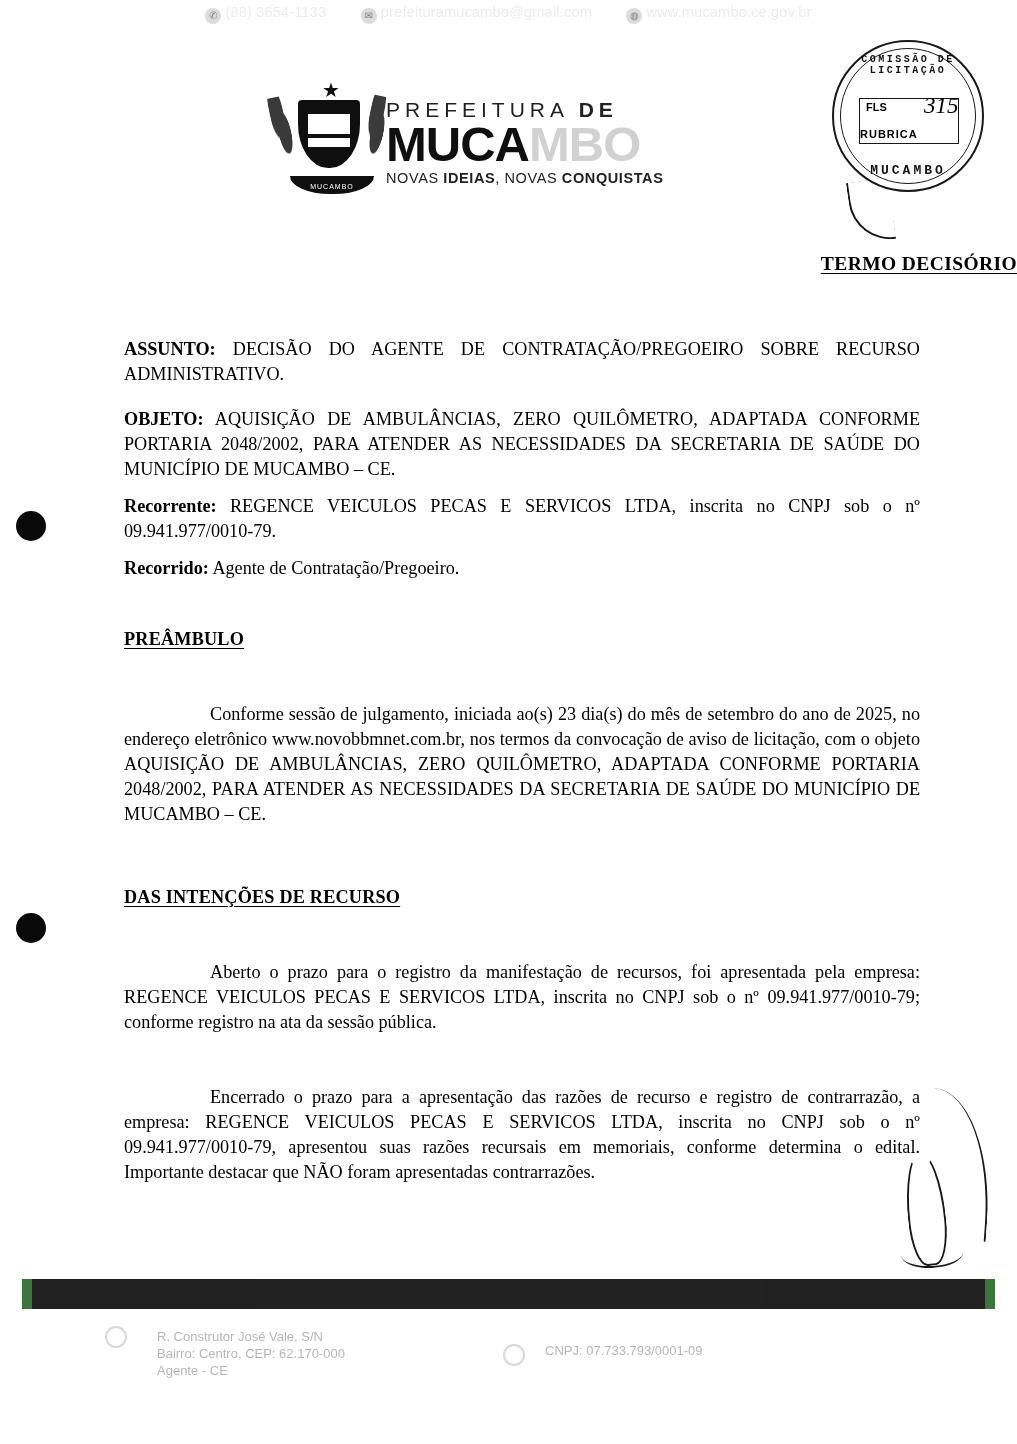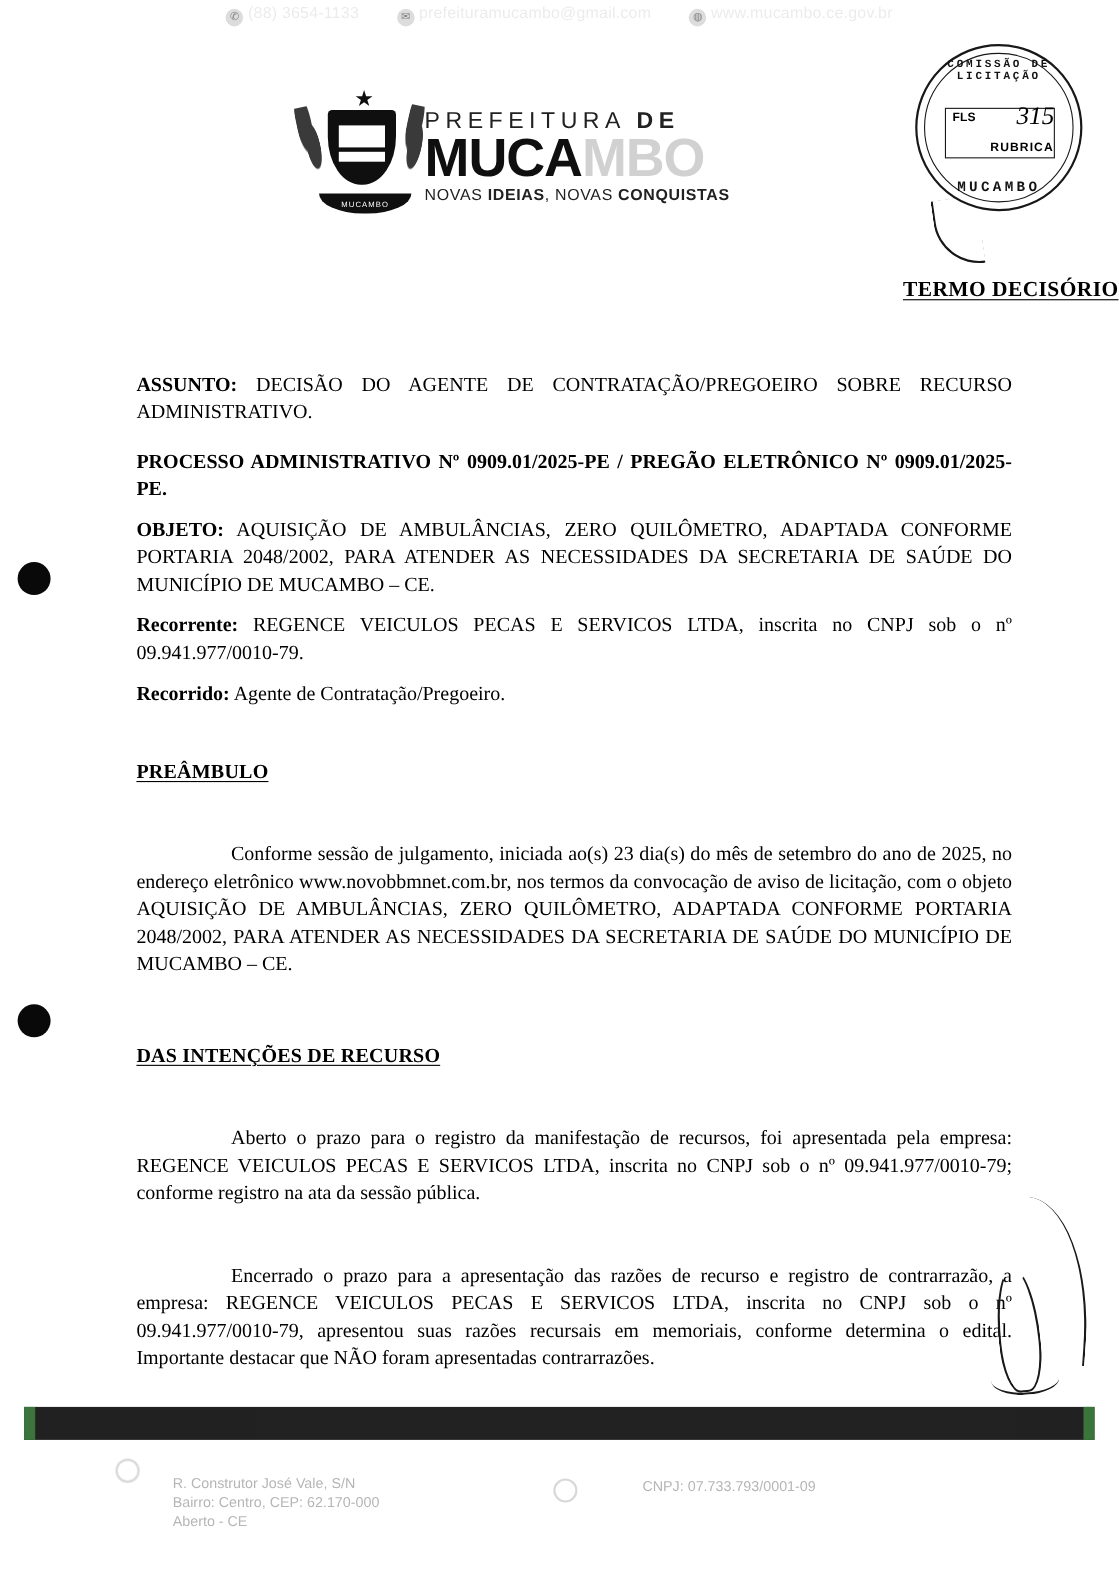--- a/index.html
+++ b/index.html
@@ -188,21 +188,21 @@
     left: 64px;
     top: -6px;
     font-family: "Liberation Serif", serif;
     font-size: 23px;
     font-style: italic;
   }
   .stamp .box .rub {
     position: absolute;
     left: 0; right: 0;
     bottom: 3px;
-    text-align: right;
+    text-align: left;
     font-family: "Liberation Sans", sans-serif;
     font-size: 11px;
     font-weight: 700;
     letter-spacing: 1px;
   }
   .stamp .tail {
     position: absolute;
     left: 18px;
     top: 140px;
     width: 40px;
@@ -354,29 +354,28 @@
     width: 840px;
     font-family: "Liberation Sans", sans-serif;
     font-size: 13px;
     line-height: 17px;
     color: #9b9b9b;
     opacity: .75;
   }
   .footer-address .col-left {
     position: absolute;
     left: 62px;
-    top: 16px;
+    top: 4px;
     width: 330px;
   }
   .footer-address .col-right {
     position: absolute;
     left: 450px;
     top: 18px;
     width: 380px;
-    margin-left: 39px;
   }
   .footer-address .pin {
     position: absolute;
     left: 10px;
     top: 2px;
     width: 18px;
     height: 18px;
     border: 2px solid #b0b0b0;
     border-radius: 50%;
     opacity: .7;
@@ -440,21 +439,20 @@
   <div class="doc-title">TERMO DECISÓRIO</div>
 
   <div class="body">
 
     <p class="block">
       <span class="lbl">ASSUNTO:</span><span> DECISÃO DO AGENTE DE CONTRATAÇÃO/PREGOEIRO SOBRE RECURSO ADMINISTRATIVO.</span>
     </p>
 
     <div class="gap-sm"></div>
 
-    <p class="block lbl">PROCESSO ADMINISTRATIVO Nº 0909.01/2025-PE / PREGÃO ELETRÔNICO Nº 0909.01/2025-PE.</p>
 
     <p class="block">
       <span class="lbl">OBJETO:</span><span> AQUISIÇÃO DE AMBULÂNCIAS, ZERO QUILÔMETRO, ADAPTADA CONFORME PORTARIA 2048/2002, PARA ATENDER AS NECESSIDADES DA SECRETARIA DE SAÚDE DO MUNICÍPIO DE MUCAMBO – CE.</span>
     </p>
 
     <p class="block">
       <span class="lbl">Recorrente:</span><span> REGENCE VEICULOS PECAS E SERVICOS LTDA, inscrita no CNPJ sob o nº 09.941.977/0010-79.</span>
     </p>
 
     <p class="block">
@@ -502,18 +500,18 @@
     <span class="sep"></span>
     <span class="ic">◍</span><span>www.mucambo.ce.gov.br</span>
   </div>
 
   <div class="footer-address">
     <div class="pin"></div>
     <div class="pin2"></div>
     <div class="col-left">
       <div>R. Construtor José Vale, S/N</div>
       <div>Bairro: Centro, CEP: 62.170-000</div>
-      <div>Aberto - CE</div>
+      <div>Agente - CE</div>
     </div>
     <div class="col-right">CNPJ: 07.733.793/0001-09</div>
   </div>
 
 </div>
 
 </body></html>

